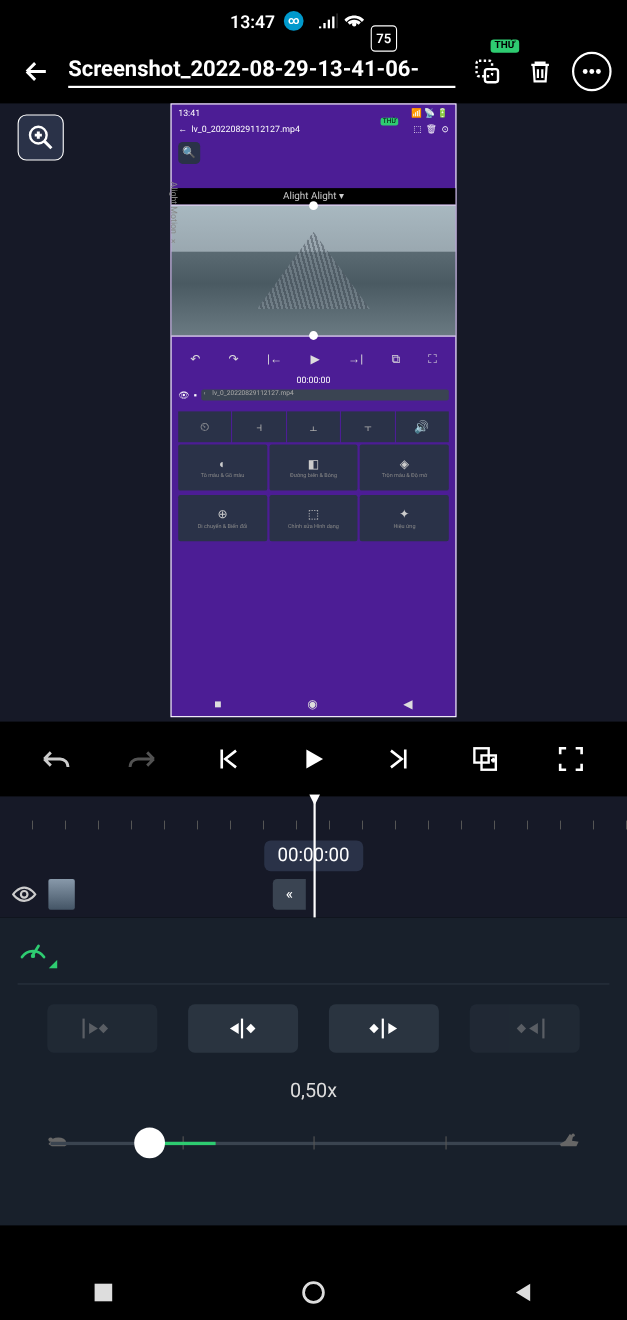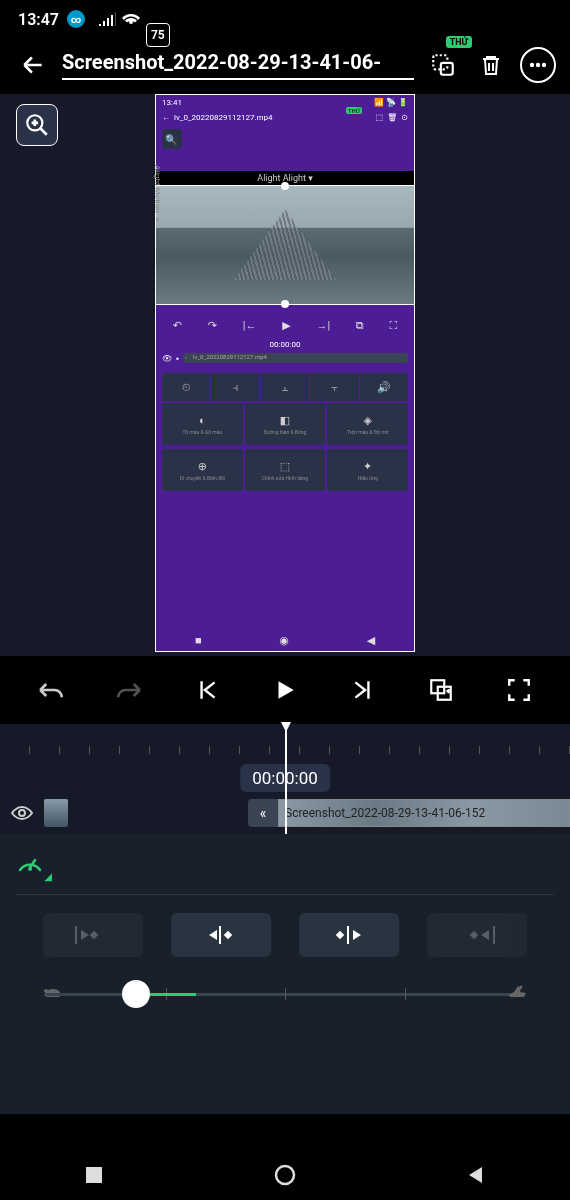--- a/index.html
+++ b/index.html
@@ -9,21 +9,21 @@
   background: #000;
   color: #fff;
   font-family: -apple-system, Roboto, sans-serif;
   overflow: hidden;
   position: relative;
 }
 
 
 .status-bar {
   display: flex;
-  justify-content: flex-start;
+  justify-content: center;
   align-items: center;
   padding: 6px 18px 4px;
   height: 36px;
   font-size: 16px;
   font-weight: 600;
   gap: 13px;
 }
 .status-left { display: flex; align-items: center; gap: 8px; }
 .app-badge {
   width: 18px; height: 18px;
@@ -420,21 +420,20 @@
   <div class="tl-time-badge">00:00:00</div>
   <div class="tl-track">
     <div class="tl-eye">
       <svg width="24" height="18" viewBox="0 0 24 18">
           <path fill="none" stroke="#ccc" stroke-width="2" d="M2 9s4-6 10-6 10 6 10 6-4 6-10 6S2 9 2 9z"></path>
           <circle cx="12" cy="9" r="3" fill="none" stroke="#ccc" stroke-width="2"></circle>
         </svg>
     </div>
     <div class="tl-thumb"></div>
     <div class="tl-collapse">«</div>
-    <div class="tl-clipmain">Screenshot_2022-08-29-13-41-06-152</div>
   </div>
 </div>
 
 <div class="speed-panel">
   <div class="speed-icon-row">
     <div class="speed-gauge">
       <svg width="28" height="22" viewBox="0 0 28 22">
           <path fill="none" stroke="#2ecc71" stroke-width="2.5" d="M4 18a12 12 0 0120 0M14 16l5-8" stroke-linecap="round"></path>
           <circle cx="14" cy="17" r="2" fill="#2ecc71"></circle>
         </svg>
@@ -465,20 +464,21 @@
         </svg>
     </div>
     <div class="edge-btn dim">
       <svg width="44" height="22" viewBox="0 0 44 22">
           <rect x="16" y="8" width="6" height="6" fill="#aaa" transform="rotate(45 19 11)"></rect>
           <path fill="#aaa" d="M34 6l-8 5 8 5z"></path>
           <rect x="38" y="2" width="2" height="18" fill="#aaa"></rect>
         </svg>
     </div>
   </div>
+  <div class="speed-value">0,50x</div>
   <div class="speed-slider">
     <span class="turtle">
       <svg width="22" height="16" viewBox="0 0 22 16">
           <path fill="#666" d="M4 10a7 4 0 0114 0l2 2-3 2H5l-3-2z"></path>
           <circle cx="4" cy="8" r="2" fill="#666"></circle>
         </svg>
     </span>
     <div class="slider-track"></div>
     <div class="slider-tick" style="left:25%"></div>
     <div class="slider-tick" style="left:50%"></div>

